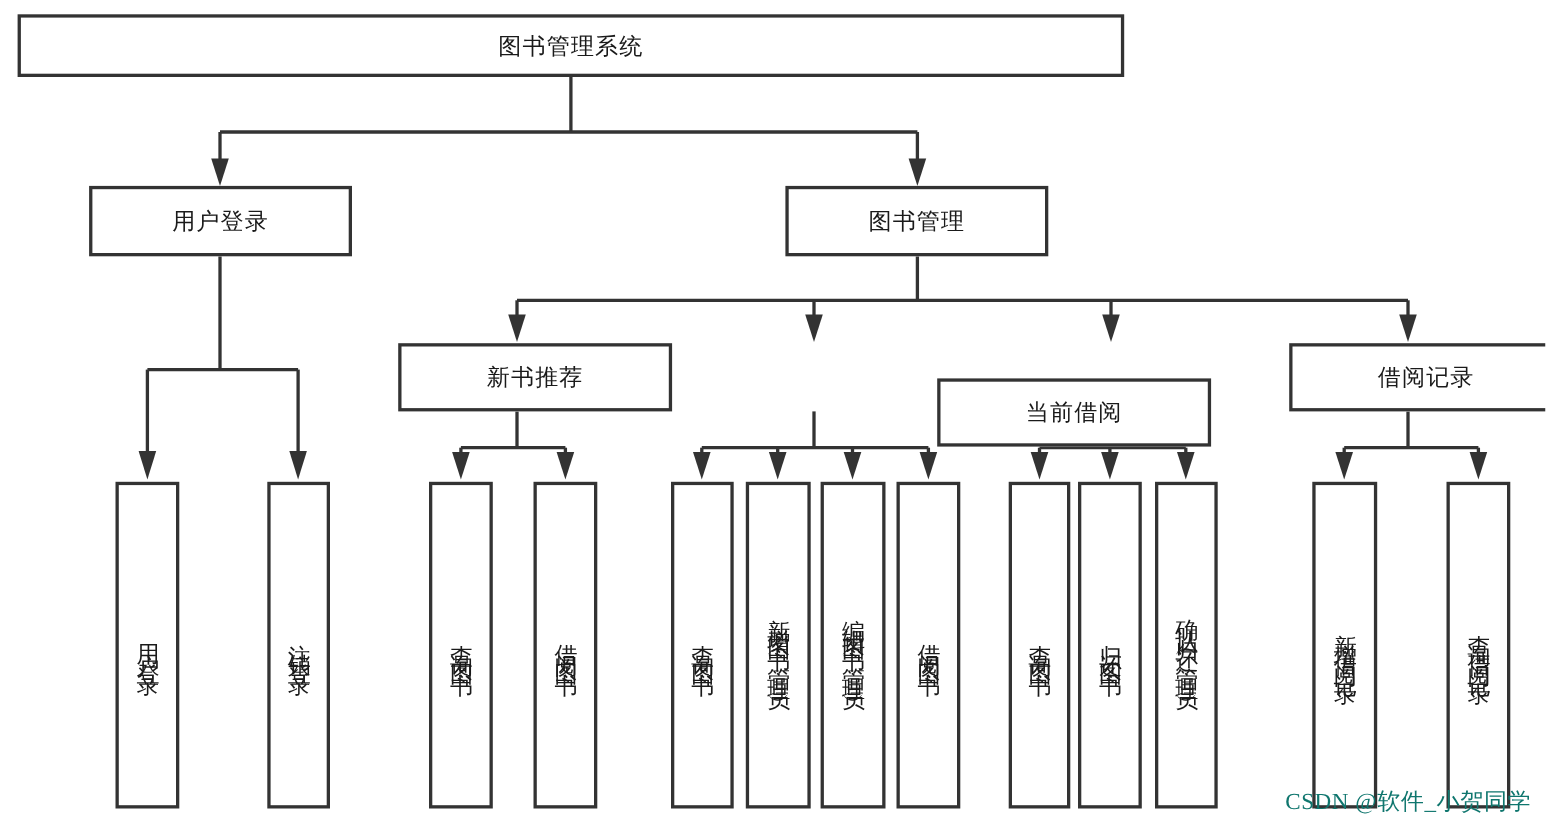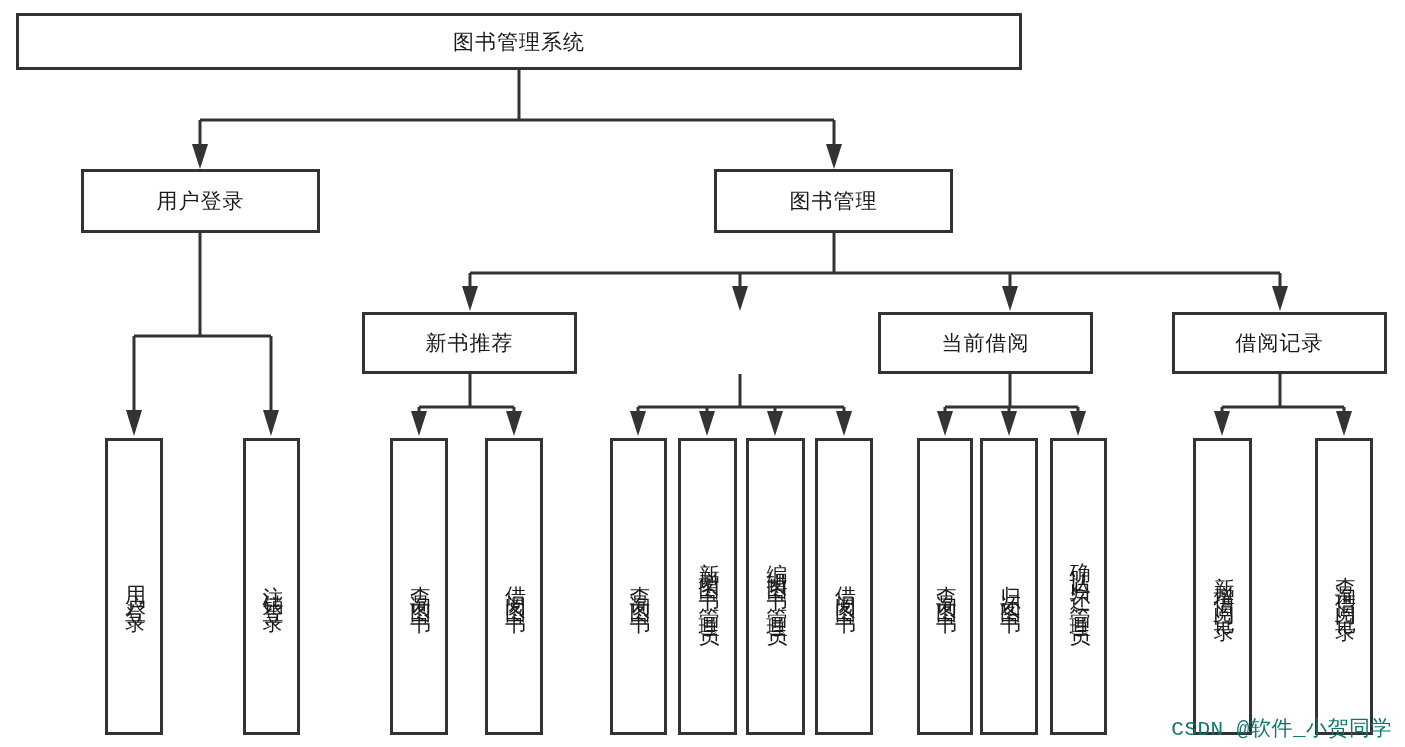--- a/index.html
+++ b/index.html
@@ -1,21 +1,21 @@
 <!DOCTYPE html>
 <html><head>
 <meta charset="utf-8">
 <style>
   html, body { margin: 0; padding: 0; background: #ffffff; }
   .canvas {
     position: relative;
     width: 1405px;
     height: 747px;
     background: #ffffff;
-    font-family: Liberation Mono, monospace;
+    font-family: Liberation Serif, serif;
     color: #1a1a1a;
     overflow: hidden;
   }
   .connectors {
     position: absolute;
     left: 0; top: 0;
     width: 1405px; height: 747px;
   }
   .node {
     position: absolute;
@@ -39,24 +39,24 @@
     line-height: 1;
     white-space: nowrap;
   }
   
   .n-root { left: 16px; top: 13px; width: 1006px; height: 57px; }
   
   .n-l2 { top: 169px; width: 239px; height: 64px; }
   .n-l2a { left: 81px; }
   .n-l2b { left: 714px; text-align: center; }
   
-  .n-l3 { top: 312px; width: 215px; height: 62px; }
+  .n-l3 { top: 312px; width: 249px; height: 62px; }
   .n-l3a { left: 362px; }
   .n-l3b { left: 632px; }
-  .n-l3c { left: 878px; }
+  .n-l3c { left: 852px; margin-top: 32px; }
   .n-l3d { left: 1172px; }
   
   .leaf { top: 438px; height: 297px; }
   .lf1  { left: 105px;  width: 58px; }
   .lf2  { left: 243px;  width: 57px; }
   .lf3  { left: 390px;  width: 58px; }
   .lf4  { left: 485px;  width: 58px; }
   .lf5  { left: 610px;  width: 57px; }
   .lf6  { left: 678px;  width: 59px; }
   .lf7  { left: 746px;  width: 59px; }

